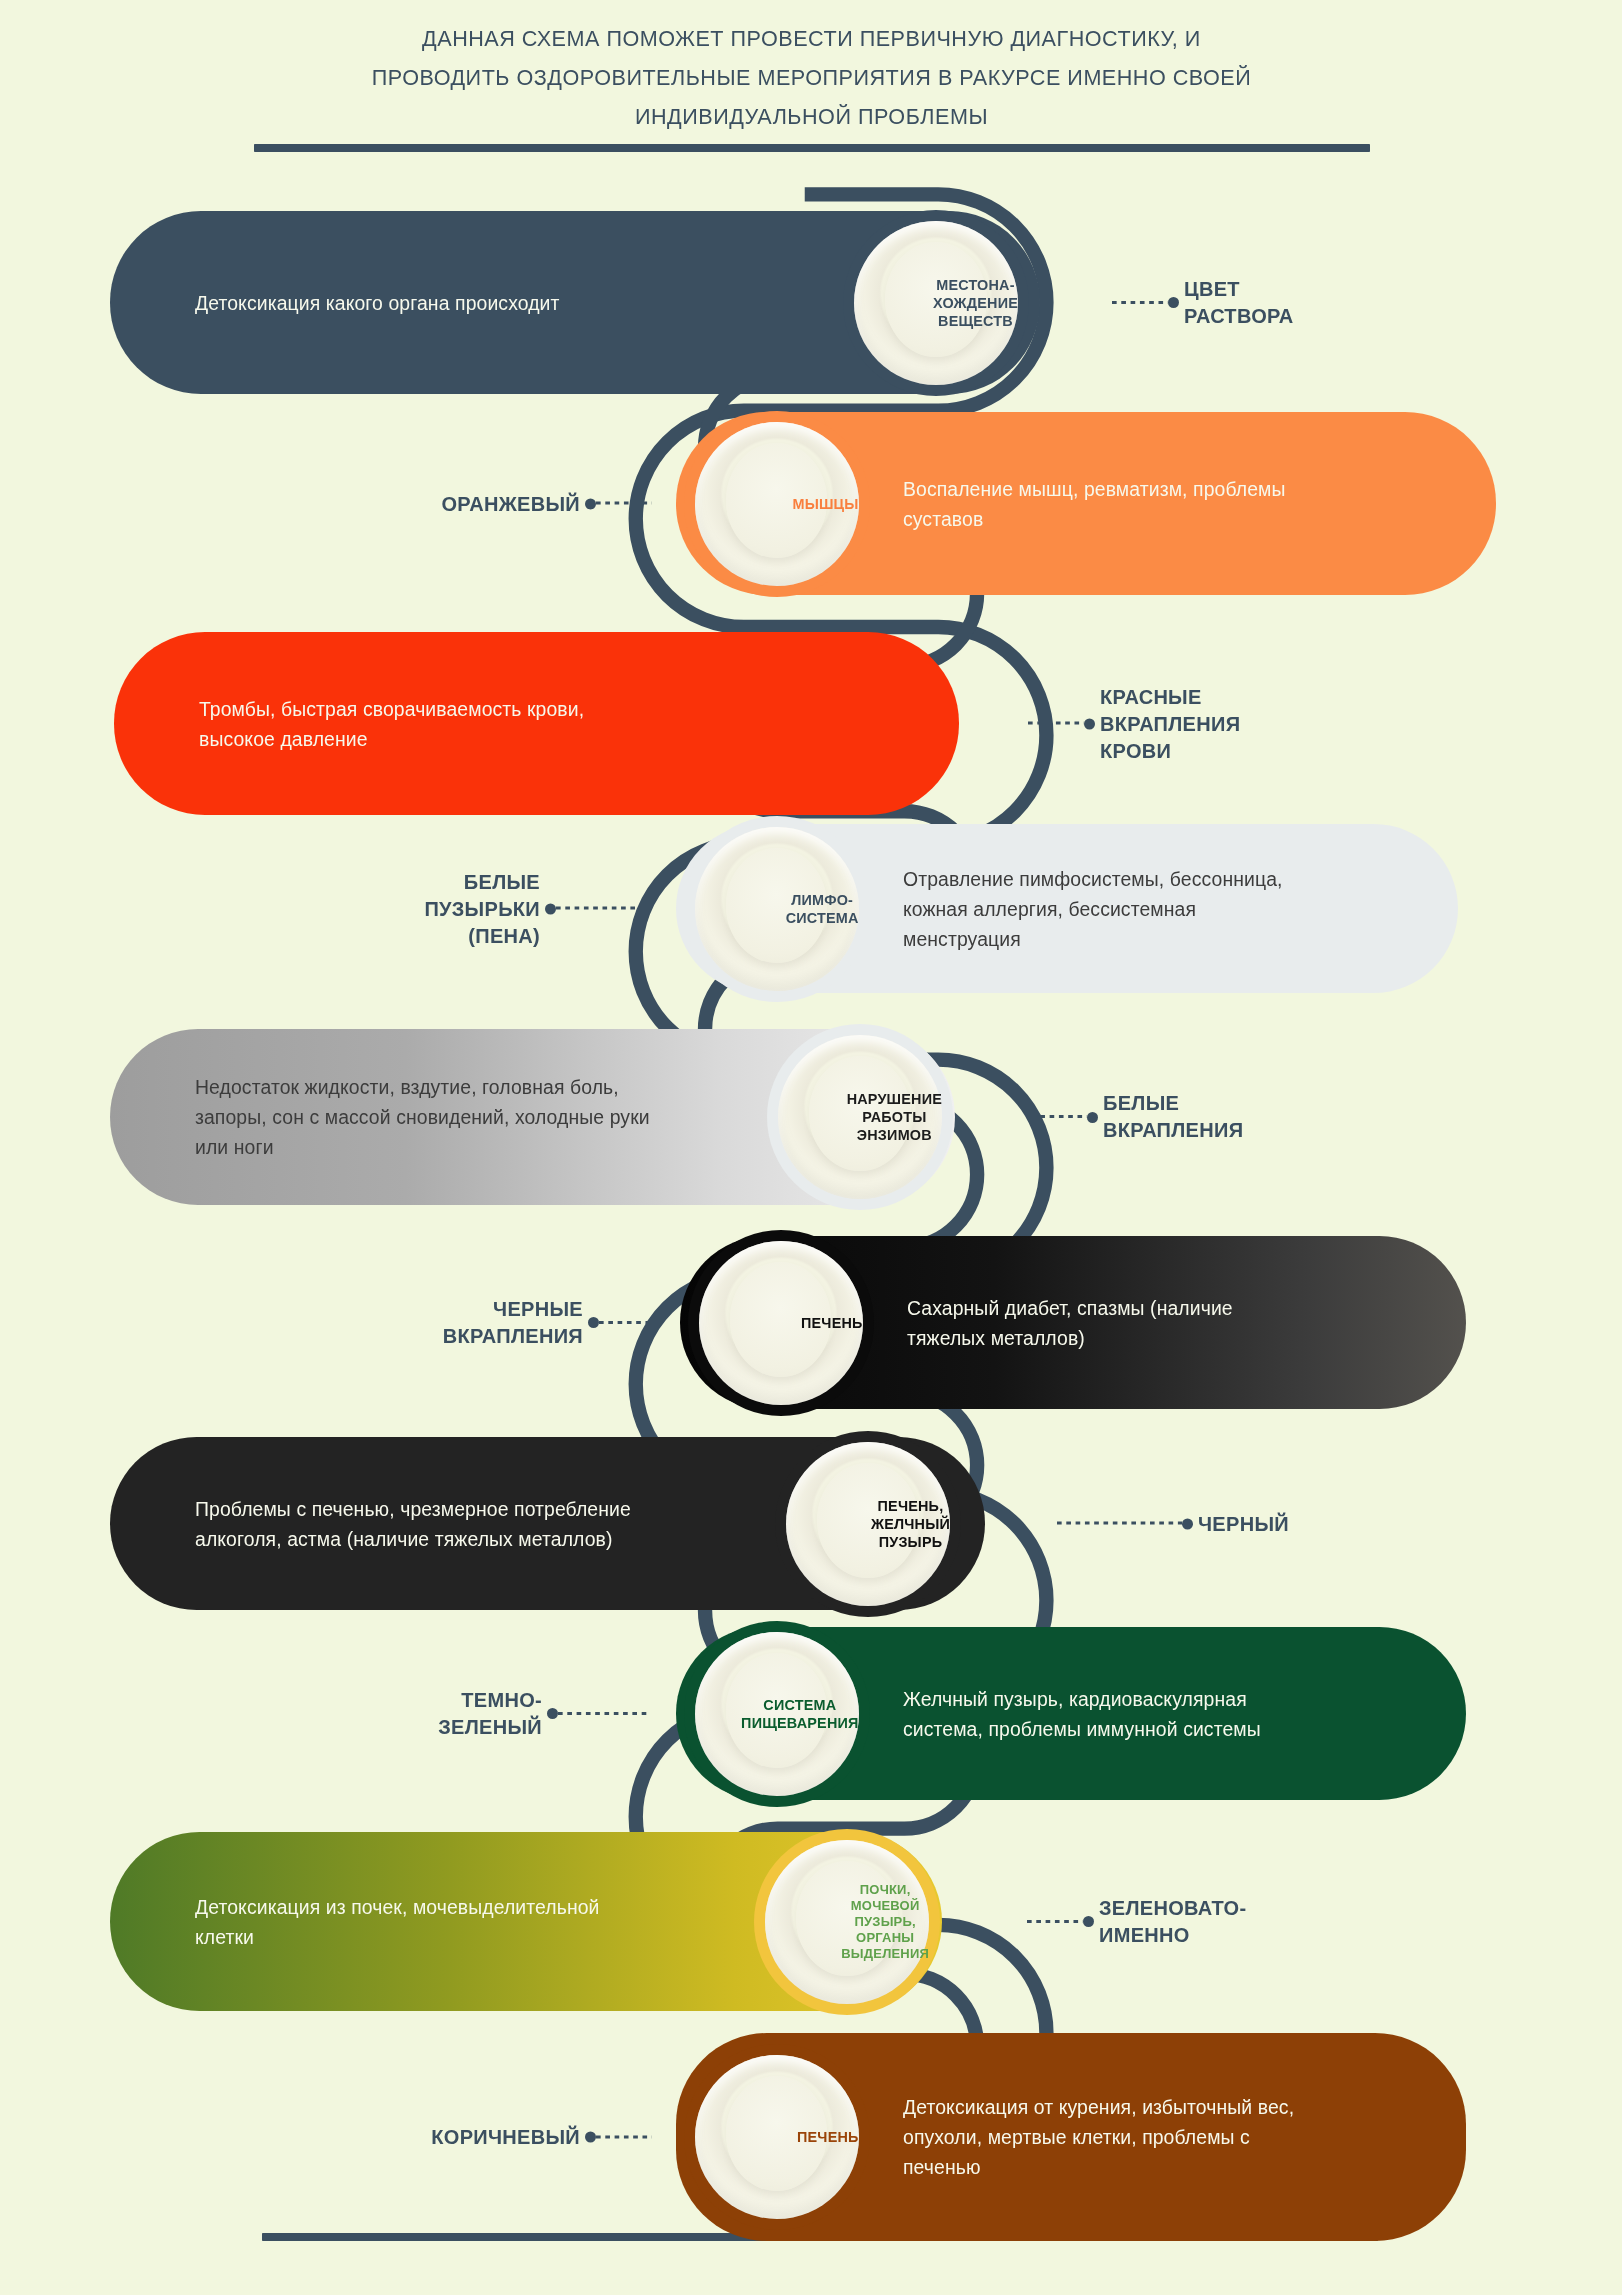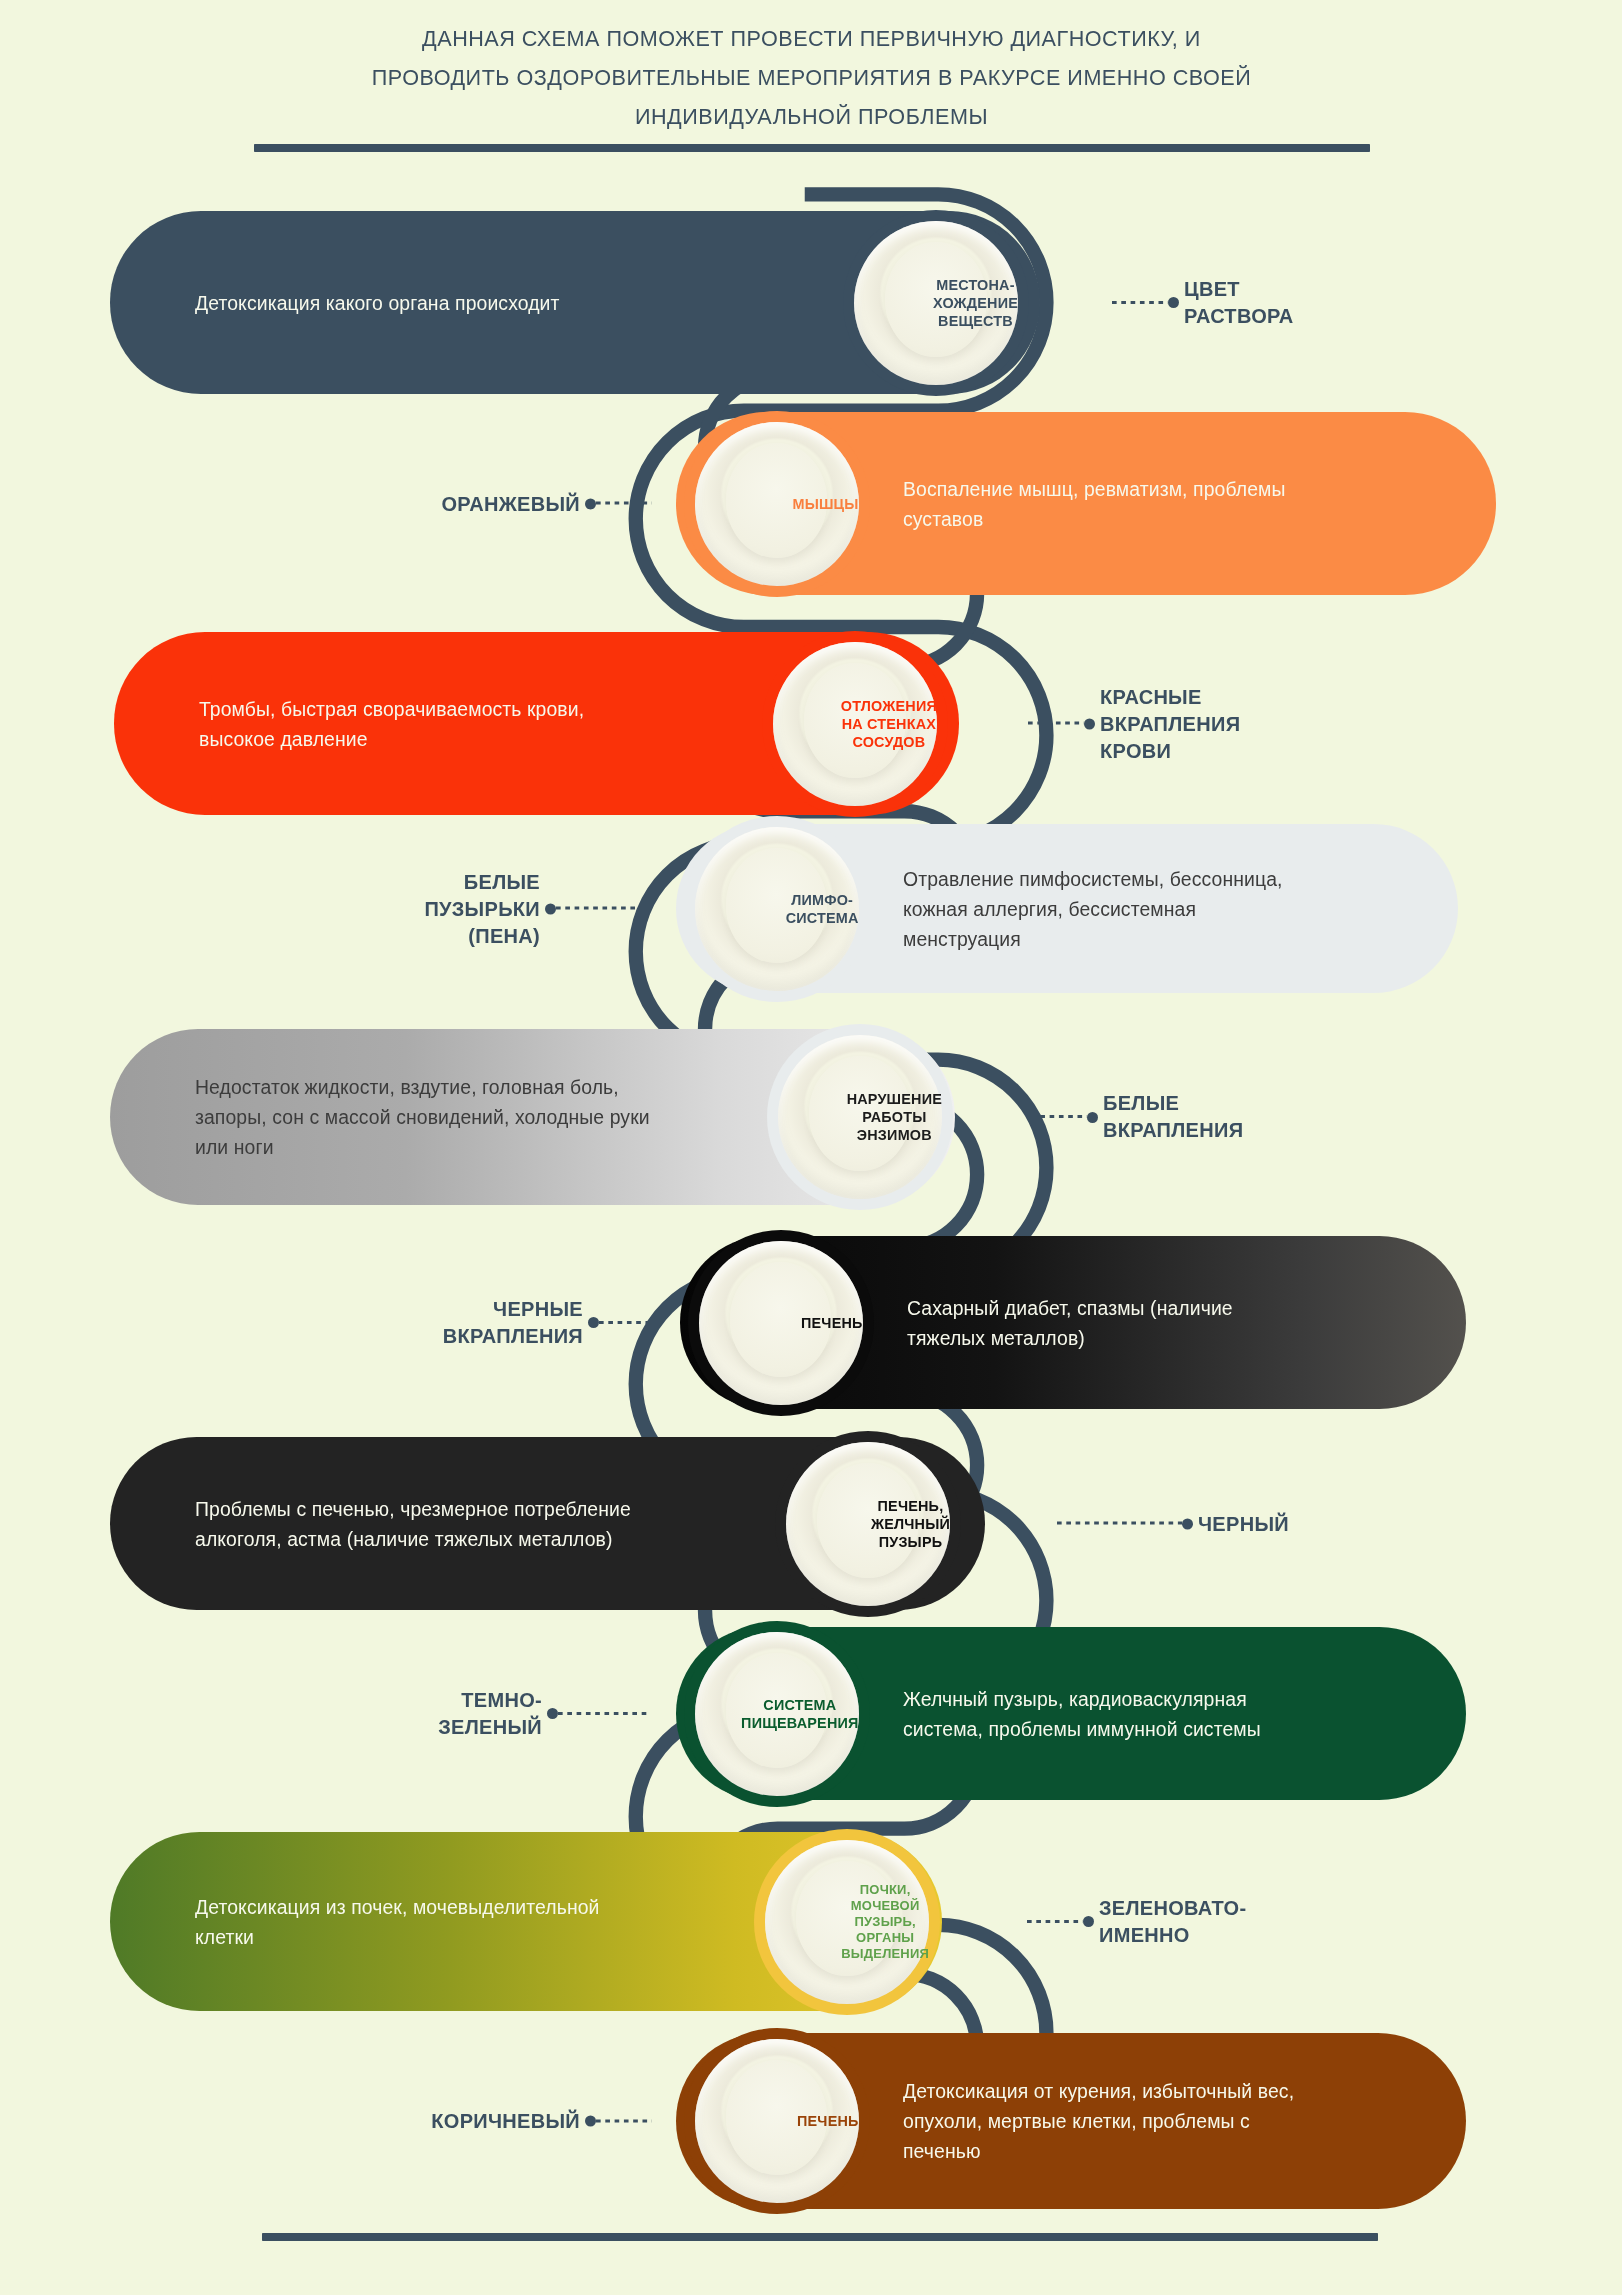--- a/index.html
+++ b/index.html
@@ -227,27 +227,20 @@
       <div class="leader-label">ОРАНЖЕВЫЙ</div>
       <div class="leader-dot"></div>
       <div class="leader-dash" style="width:56px;"></div>
     </div>
   </div>
 
   <div class="row" style="left:114px; top:632px; width:845px;">
     <div class="pill" style="background: rgb(250, 50, 9);"></div>
     <div class="body-text light body-left">Тромбы, быстрая сворачиваемость крови,
 высокое давление</div>
-    <div class="badge" style="left:659px;">
-      <div class="ring" style="background: rgb(250, 50, 9);"></div>
-      <div class="disc"></div>
-      <div class="badge-label" style="color: rgb(250, 50, 9);">ОТЛОЖЕНИЯ
-НА СТЕНКАХ
-СОСУДОВ</div>
-    </div>
     <div class="leader right" style="left:914px;">
       <div class="leader-dash" style="width:56px;"></div>
       <div class="leader-dot"></div>
       <div class="leader-label">КРАСНЫЕ
 ВКРАПЛЕНИЯ
 КРОВИ</div>
     </div>
   </div>
 
   <div class="row" style="left:676px; top:824px; width:782px; height:169px;">
@@ -357,21 +350,21 @@
 ВЫДЕЛЕНИЯ</div>
     </div>
     <div class="leader right" style="left:917px;">
       <div class="leader-dash" style="width:56px;"></div>
       <div class="leader-dot"></div>
       <div class="leader-label">ЗЕЛЕНОВАТО-
 ИМЕННО</div>
     </div>
   </div>
 
-  <div class="row" style="left:676px; top:2033px; width:790px; height:176px;">
+  <div class="row" style="left:676px; top:2033px; width:790px; height:208px;">
     <div class="pill" style="background: rgb(141, 64, 6);"></div>
     <div class="body-text light body-right">Детоксикация от курения, избыточный вес,
 опухоли, мертвые клетки, проблемы с
 печенью</div>
     <div class="badge" style="left:18.6px;">
       <div class="ring" style="background: rgb(141, 64, 6);"></div>
       <div class="disc"></div>
       <div class="badge-label" style="color: rgb(154, 68, 9);">ПЕЧЕНЬ</div>
     </div>
     <div class="leader left" style="right:100%; margin-right:24px; justify-content:flex-end;">

